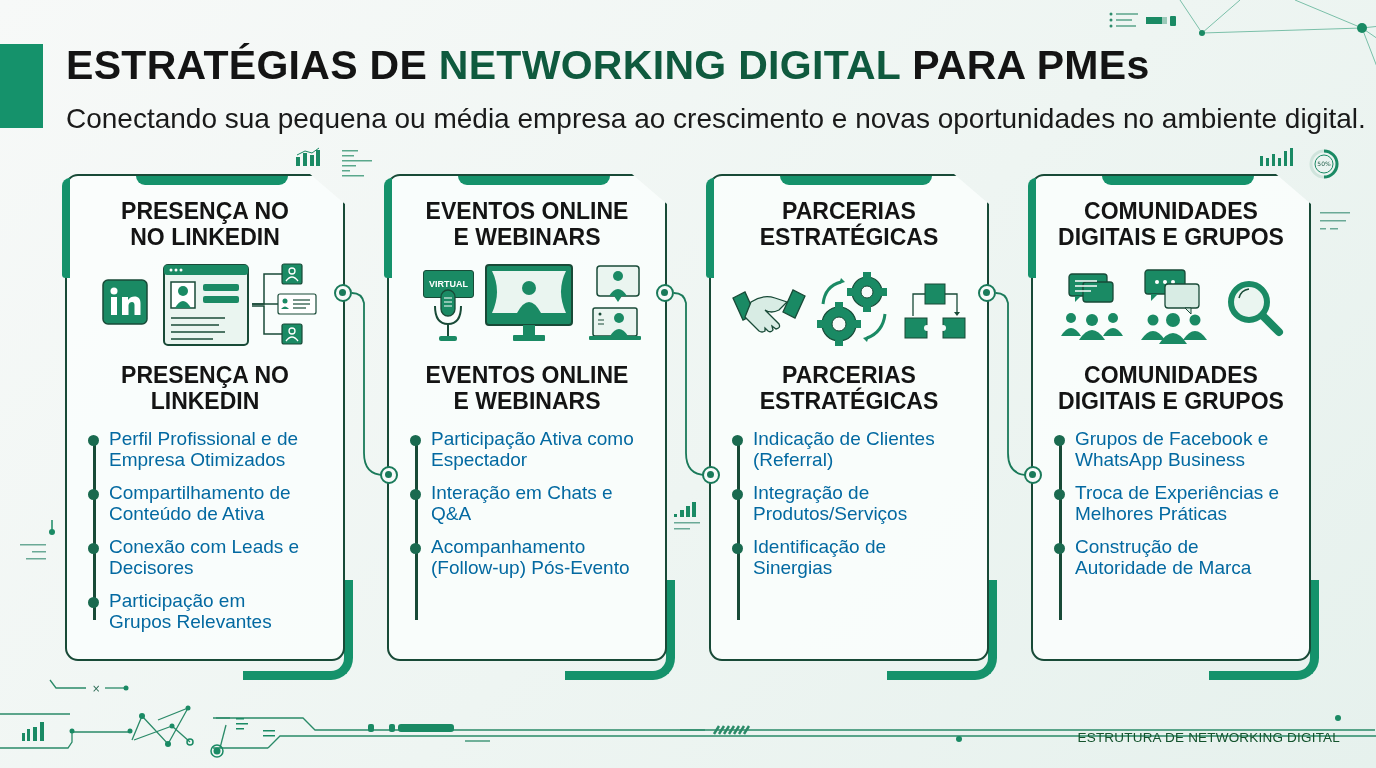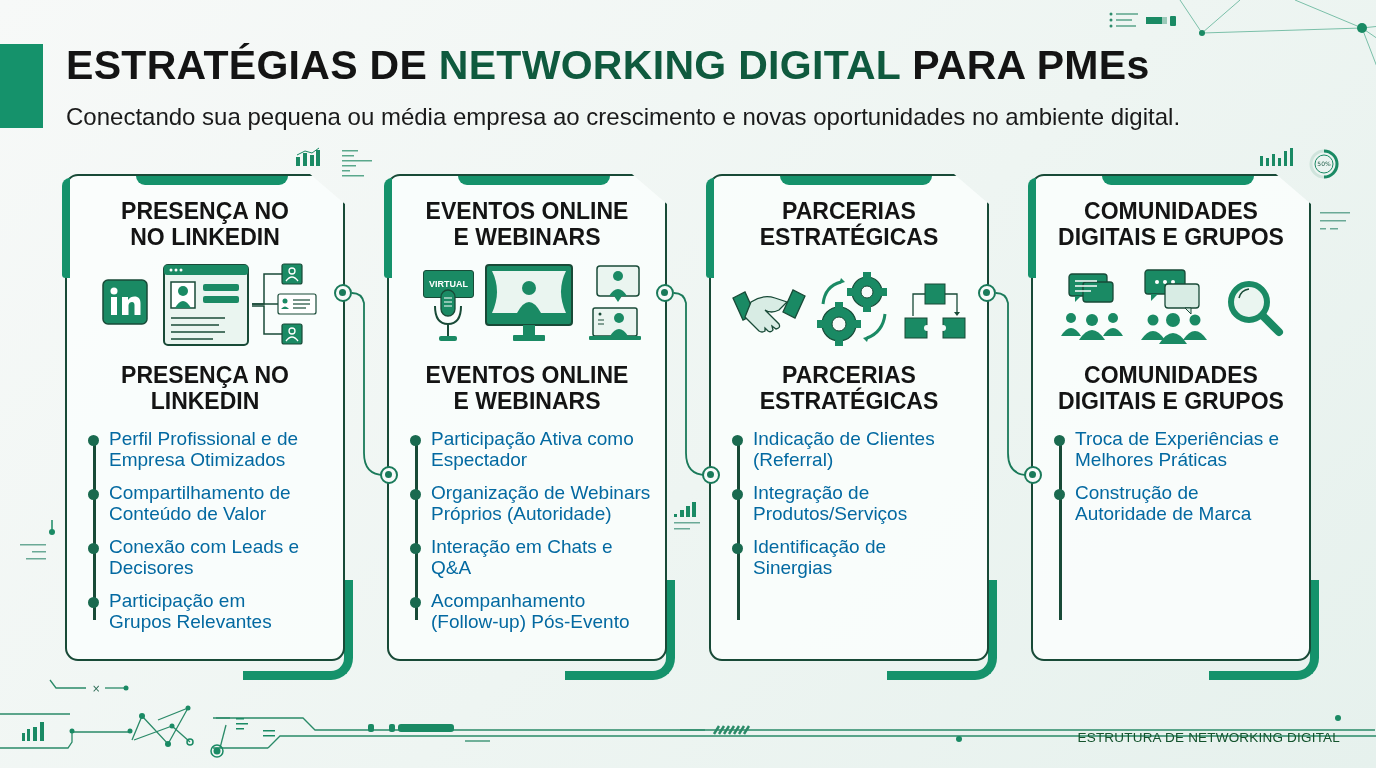--- a/index.html
+++ b/index.html
@@ -11,21 +11,21 @@
     color: #141414;
   }
   .abs { position: absolute; }
   
   .accent-bar { left: 0; top: 44px; width: 43px; height: 84px; background: #15926b; }
   .title {
     left: 66px; top: 42px; font-size: 41px; font-weight: 700; letter-spacing: 0.3px;
     white-space: nowrap; color: #141414; text-align: right;
   }
   .title .hl { color: #0f5a3e; }
-  .subtitle { left: 66px; top: 103px; font-size: 24px; white-space: nowrap; color: #1a1a1a; }
+  .subtitle { left: 66px; top: 103px; font-size: 28px; white-space: nowrap; color: #1a1a1a; }
 
   
   .card {
     position: absolute; top: 174px; width: 280px; height: 487px;
     border: 2.5px solid #184a37; border-radius: 13px;
     background: rgba(250,253,252,0.92);
     clip-path: polygon(0 0, 245px 0, 100% 30px, 100% 100%, 0 100%);
   }
   .card-tab { position: absolute; top: 176px; width: 152px; height: 9px; background: #15926b; border-radius: 0 0 10px 10px; }
   .card-left-accent { position: absolute; top: 178px; width: 8px; height: 100px; background: #15926b; border-radius: 18px 0 0 8px; }
@@ -204,21 +204,21 @@
         <path d="M34 79 q6-8 12 0" fill="none" stroke="#fff" stroke-width="1.3"></path>
     </svg>
   </div>
   <div class="card-title mid" style="white-space:pre-line">PRESENÇA NO
 LINKEDIN</div>
   <div class="bullet-line"></div>
   <div class="bullets">
     <div class="bullet">Perfil Profissional e de
 Empresa Otimizados</div>
     <div class="bullet">Compartilhamento de
-Conteúdo de Valor</div>
+Conteúdo de Ativa</div>
     <div class="bullet">Conexão com Leads e
 Decisores</div>
     <div class="bullet">Participação em
 Grupos Relevantes</div>
   </div>
 </div>
 <div class="card-tab" style="left:136px;"></div>
 <div class="card-left-accent" style="left:62px;"></div>
 
 <div class="card-shadow-br" style="left:565px;top:580px;"></div>
@@ -261,22 +261,20 @@
         <line x1="9" y1="58" x2="15" y2="58" stroke="#184a37"></line>
       <rect x="0" y="70" width="52" height="4" rx="1" fill="#1a8a64"></rect>
     </svg>
   </div>
   <div class="card-title mid" style="white-space:pre-line">EVENTOS ONLINE
 E WEBINARS</div>
   <div class="bullet-line"></div>
   <div class="bullets">
     <div class="bullet">Participação Ativa como
 Espectador</div>
-    <div class="bullet">Organização de Webinars
-Próprios (Autoridade)</div>
     <div class="bullet">Interação em Chats e
 Q&amp;A</div>
     <div class="bullet">Acompanhamento
 (Follow-up) Pós-Evento</div>
   </div>
 </div>
 <div class="card-tab" style="left:458px;"></div>
 <div class="card-left-accent" style="left:384px;"></div>
 
 <div class="card-shadow-br" style="left:887px;top:580px;"></div>
@@ -384,20 +382,22 @@
     <svg style="position:absolute;left:192px;top:16px;" width="64" height="64">
       <circle cx="24" cy="24" r="18" fill="#eaf5f0" stroke="#1a8a64" stroke-width="6"></circle>
       <path d="M14 20 q2-8 10-9" fill="none" stroke="#184a37" stroke-width="1.5"></path>
       <line x1="38" y1="38" x2="54" y2="54" stroke="#1a8a64" stroke-width="8" stroke-linecap="round"></line>
     </svg>
   </div>
   <div class="card-title mid" style="white-space:pre-line">COMUNIDADES
 DIGITAIS E GRUPOS</div>
   <div class="bullet-line"></div>
   <div class="bullets">
+    <div class="bullet">Grupos de Facebook e
+WhatsApp Business</div>
     <div class="bullet">Troca de Experiências e
 Melhores Práticas</div>
     <div class="bullet">Construção de
 Autoridade de Marca</div>
   </div>
 </div>
 <div class="card-tab" style="left:1102px;"></div>
 <div class="card-left-accent" style="left:1028px;"></div>
 
 <svg class="abs" style="left:0;top:0;" width="1376" height="768">

